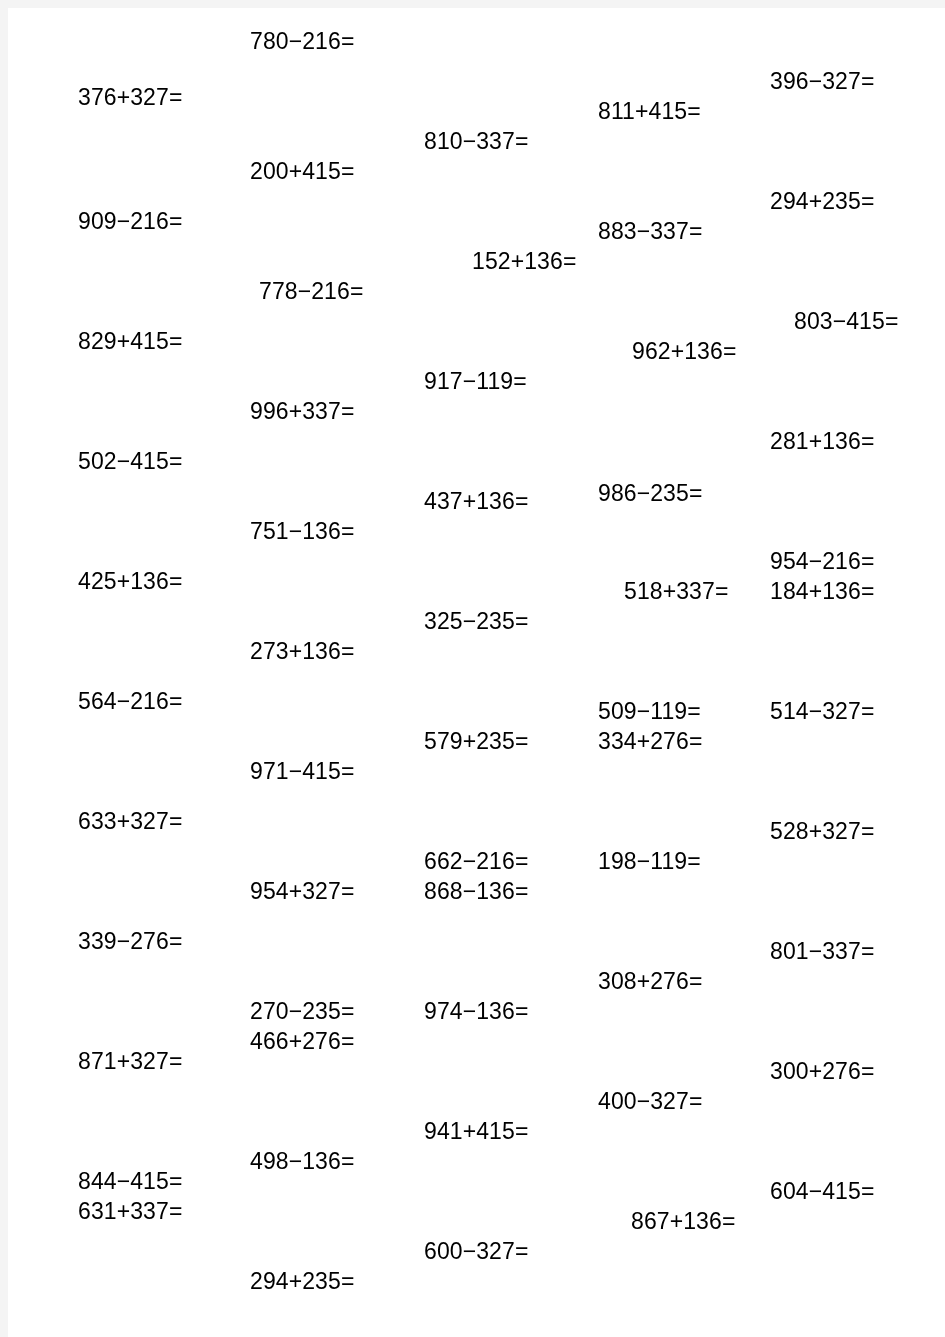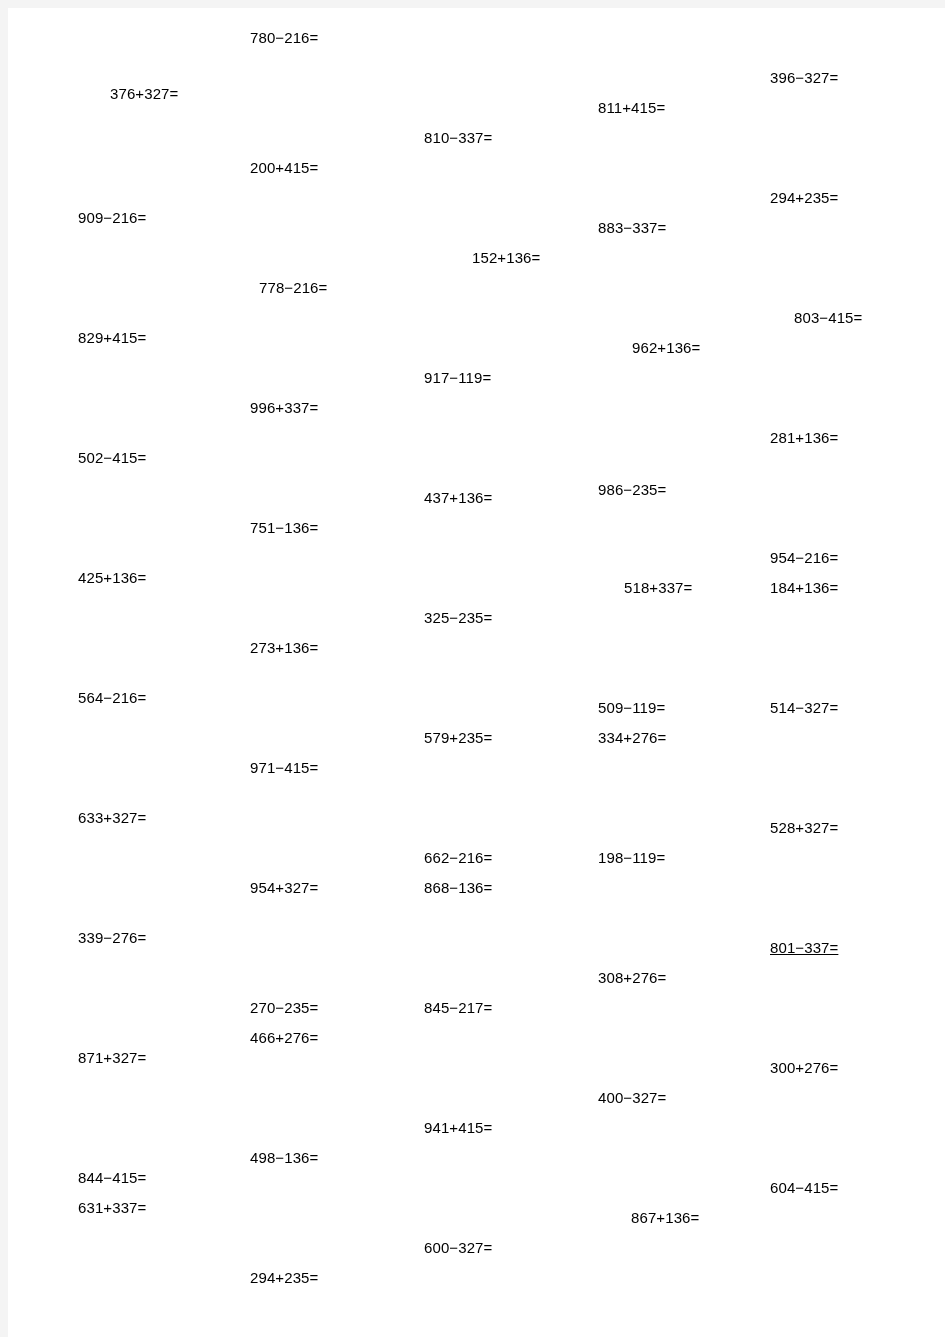--- a/index.html
+++ b/index.html
@@ -24,36 +24,36 @@
   }
   #problem-layer {
     position: absolute;
     left: 0;
     top: 0;
     width: 937px;
     height: 1329px;
   }
   .problem {
     position: absolute;
-    font-size: 15px;
+    font-size: 23px;
     line-height: 1;
     color: #000000;
     white-space: nowrap;
     letter-spacing: 0.1px;
     font-family: "Liberation Sans", "DejaVu Sans", sans-serif;
   }
 </style>
 </head>
 <body>
 
 <div id="worksheet-page">
   <div id="problem-layer">
       <div class="problem" style="left: 242px; top: 22px;">780−216=</div>
       <div class="problem" style="left: 762px; top: 62px;">396−327=</div>
-      <div class="problem" style="left: 70px; top: 78px; margin-left: 32px;">376+327=</div>
+      <div class="problem" style="left: 70px; top: 78px;">376+327=</div>
       <div class="problem" style="left: 590px; top: 92px;">811+415=</div>
       <div class="problem" style="left: 416px; top: 122px;">810−337=</div>
       <div class="problem" style="left: 242px; top: 152px;">200+415=</div>
       <div class="problem" style="left: 762px; top: 182px;">294+235=</div>
       <div class="problem" style="left: 70px; top: 202px;">909−216=</div>
       <div class="problem" style="left: 590px; top: 212px;">883−337=</div>
       <div class="problem" style="left: 416px; top: 242px; margin-left: 48px;">152+136=</div>
       <div class="problem" style="left: 242px; top: 272px; margin-left: 9px;">778−216=</div>
       <div class="problem" style="left: 762px; top: 302px; margin-left: 24px;">803−415=</div>
       <div class="problem" style="left: 70px; top: 322px;">829+415=</div>
@@ -77,24 +77,24 @@
       <div class="problem" style="left: 416px; top: 722px;">579+235=</div>
       <div class="problem" style="left: 590px; top: 722px;">334+276=</div>
       <div class="problem" style="left: 242px; top: 752px;">971−415=</div>
       <div class="problem" style="left: 70px; top: 802px;">633+327=</div>
       <div class="problem" style="left: 762px; top: 812px;">528+327=</div>
       <div class="problem" style="left: 416px; top: 842px;">662−216=</div>
       <div class="problem" style="left: 590px; top: 842px;">198−119=</div>
       <div class="problem" style="left: 242px; top: 872px;">954+327=</div>
       <div class="problem" style="left: 416px; top: 872px;">868−136=</div>
       <div class="problem" style="left: 70px; top: 922px;">339−276=</div>
-      <div class="problem" style="left: 762px; top: 932px; text-decoration: underline;">801−337=</div>
+      <div class="problem" style="left: 762px; top: 932px;">801−337=</div>
       <div class="problem" style="left: 590px; top: 962px;">308+276=</div>
       <div class="problem" style="left: 242px; top: 992px;">270−235=</div>
-      <div class="problem" style="left: 416px; top: 992px;">845−217=</div>
+      <div class="problem" style="left: 416px; top: 992px;">974−136=</div>
       <div class="problem" style="left: 242px; top: 1022px;">466+276=</div>
       <div class="problem" style="left: 70px; top: 1042px;">871+327=</div>
       <div class="problem" style="left: 762px; top: 1052px;">300+276=</div>
       <div class="problem" style="left: 590px; top: 1082px;">400−327=</div>
       <div class="problem" style="left: 416px; top: 1112px;">941+415=</div>
       <div class="problem" style="left: 242px; top: 1142px;">498−136=</div>
       <div class="problem" style="left: 70px; top: 1162px;">844−415=</div>
       <div class="problem" style="left: 762px; top: 1172px;">604−415=</div>
       <div class="problem" style="left: 70px; top: 1192px;">631+337=</div>
       <div class="problem" style="left: 590px; top: 1202px; margin-left: 33px;">867+136=</div>

